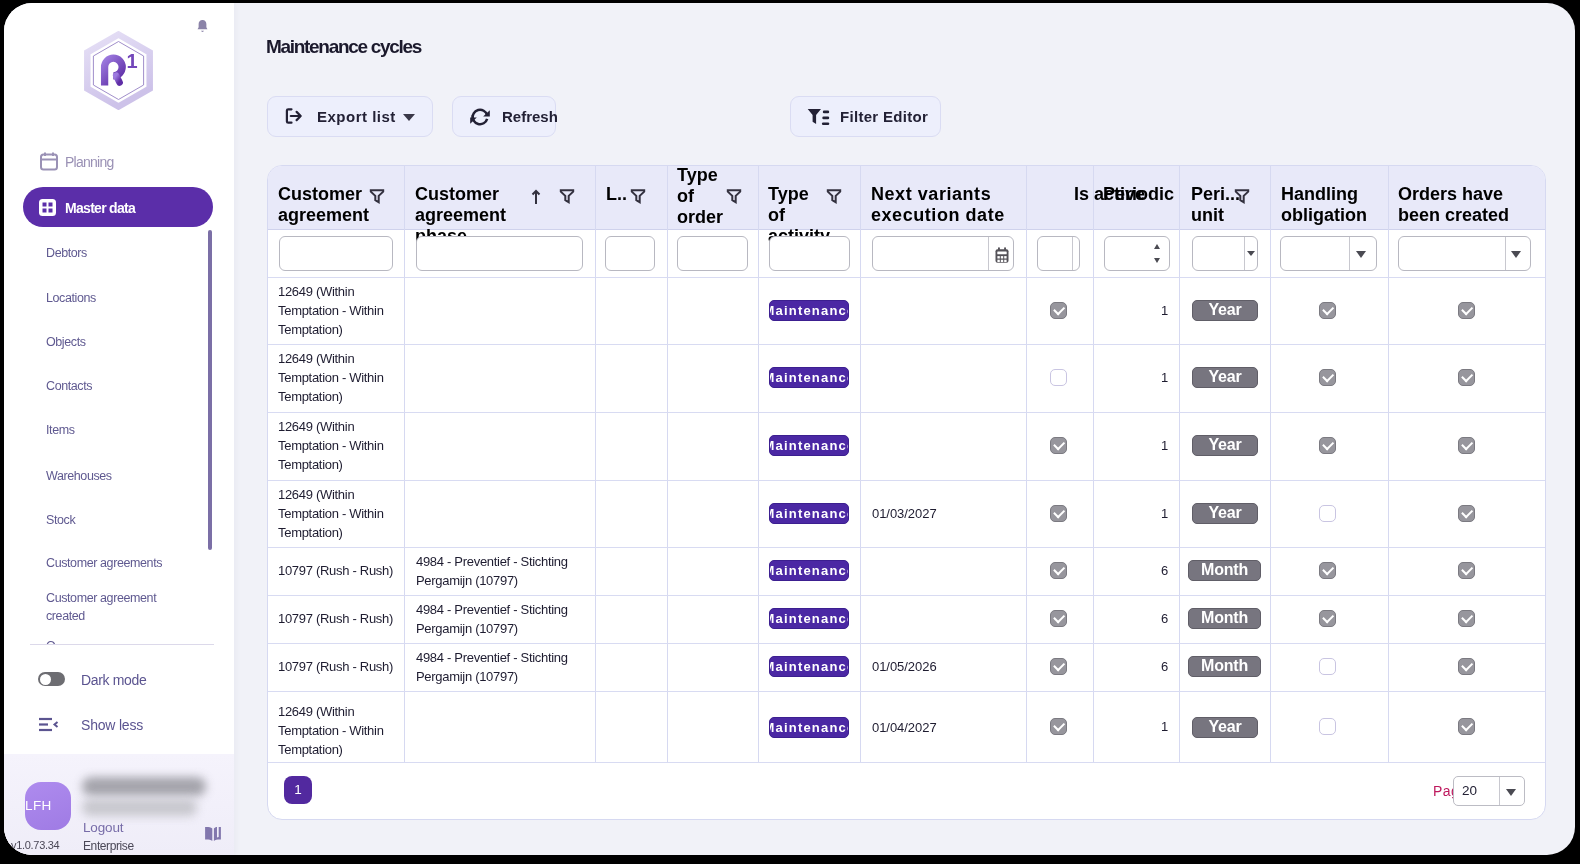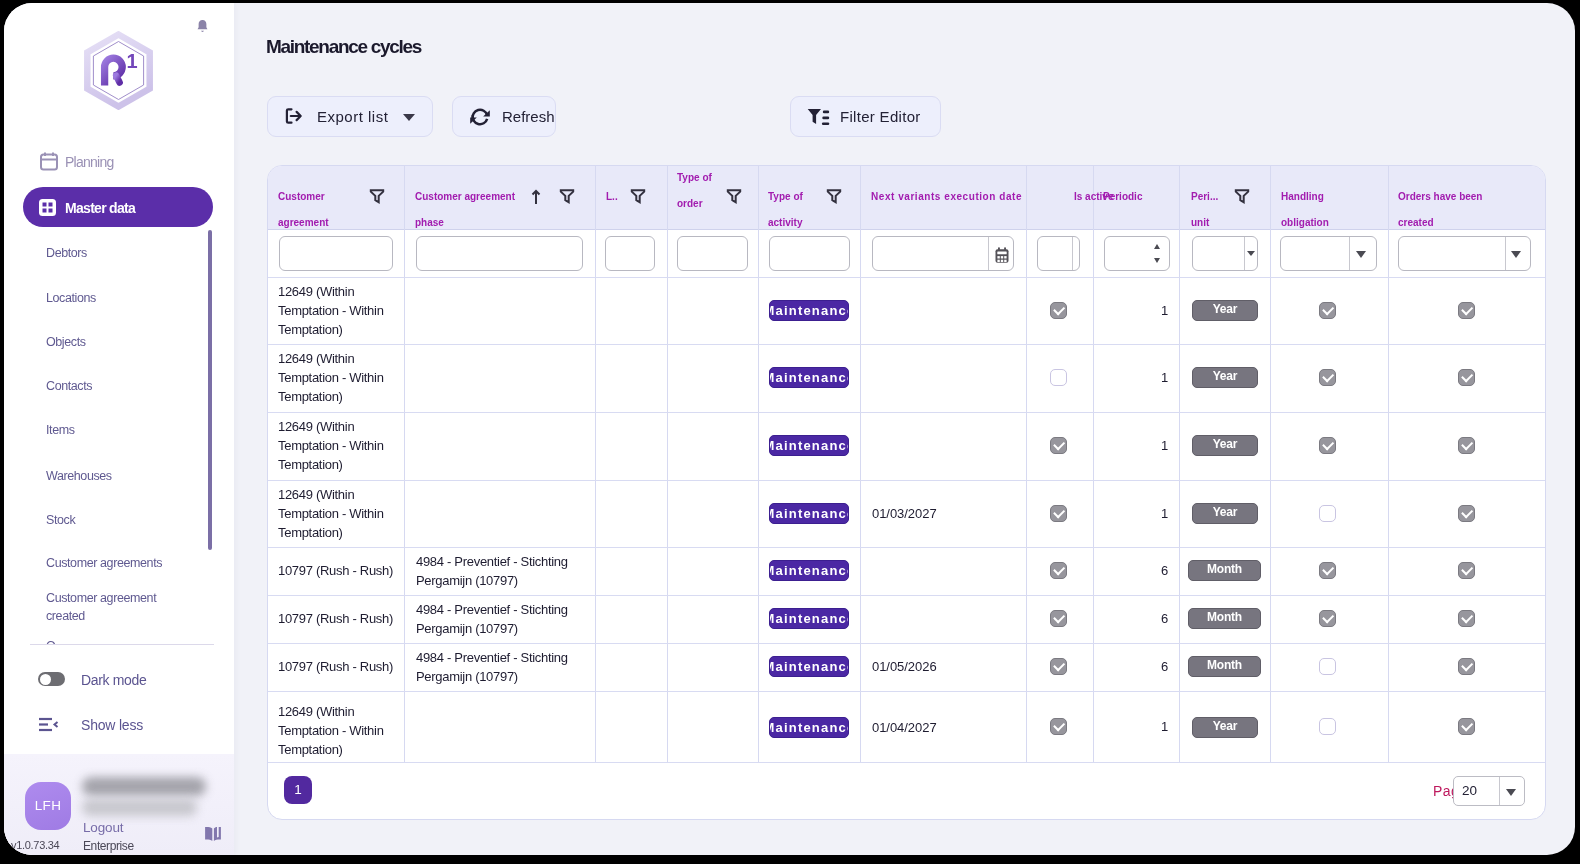--- a/index.html
+++ b/index.html
@@ -21,52 +21,52 @@
     border-radius:2px; background:#7b6fa6; }
   .divider { position:absolute; left:30px; top:644px; width:184px; height:1px; background:#dcd9ea; }
   .toggle { position:absolute; left:38px; top:672px; width:27px; height:14px;
     border-radius:7px; background:#6d6d72; }
   .toggle::after { content:''; position:absolute; left:1.5px; top:1.5px; width:11px; height:11px;
     border-radius:50%; background:#fff; }
   .userarea { position:absolute; left:4px; top:754px; width:230px; height:101px;
     background:linear-gradient(180deg,#f5f3fc 0%, #efedf8 100%); }
   .avatar { position:absolute; left:25px; top:782px; width:46px; height:48px;
     border-radius:16px; background:linear-gradient(160deg,#ae8bee,#9f7be4);
-    color:#fff; font-size:13.5px; text-align:center; line-height:48px; letter-spacing:.4px; }
+    color:#fff; font-size:13.5px; text-align:left; line-height:48px; letter-spacing:.4px; }
   .blur1 { position:absolute; left:82px; top:777px; width:124px; height:19px;
     background:#97979e; border-radius:9px; filter:blur(5px); opacity:.85; }
   .blur2 { position:absolute; left:82px; top:799px; width:115px; height:17px;
     background:#c3c3c9; border-radius:8px; filter:blur(5px); opacity:.9; }
 
   
   .title { position:absolute; left:266px; top:36px; font-size:19px; font-weight:bold;
     color:#1b192c; letter-spacing:-1.3px; }
   .btn { position:absolute; top:96px; height:41px; border-radius:9px;
-    background:#edeffc; border:1px solid #dadcf3; color:#232135; font-size:15px; }
+    background:#edeffc; border:1px solid #dadcf3; color:#232135; font-size:15px;font-weight:bold; }
   .btn .lbl { position:absolute; top:11px; white-space:nowrap; }
 
   
   .tcard { position:absolute; left:267px; top:165px; width:1279px; height:655px;
     background:#fff; border-radius:15px; border:1px solid #d6d9f1; }
   .thead { position:absolute; left:0; top:0; width:1277px; height:64px;
     background:#e8e9f9; border-radius:14px 14px 0 0; border-bottom:1px solid #cfd2ec; }
   .vl { position:absolute; top:0; width:1px; height:596px; background:#d6d9f1; }
   .hl { position:absolute; left:0; width:1277px; height:1px; background:#d8dbf2; }
-  .hcell { position:absolute; font-size:10px; font-weight:bold; color:#a21caf;
-    line-height:26px; letter-spacing:0; }
+  .hcell { position:absolute; font-size:18px; font-weight:bold; color:#000000;
+    line-height:21px; letter-spacing:0; }
   .fun { position:absolute; }
   .fin { position:absolute; height:35px; background:#fff; border:1px solid #b8b8c1;
     border-radius:6px; top:236px; }
   .cell { position:absolute; font-size:13px; color:#1e1c30; line-height:19.1px; letter-spacing:-.3px; }
   .badge { position:absolute; width:80px; height:21px; background:#4b28a4; border:1px solid #3c1f90;
     border-radius:5px; color:#fff; font-weight:bold; font-size:13px;
     line-height:19px; overflow:hidden; white-space:nowrap; letter-spacing:1.2px; }
   .badge span { position:absolute; left:-6.5px; top:0; }
   .gbadge { position:absolute; height:21px; background:#77757f; border:1.5px solid #605e67;
-    border-radius:5px; color:#fff; font-weight:bold; font-size:12px; text-align:center;
+    border-radius:5px; color:#fff; font-weight:bold; font-size:16px; text-align:center;
     line-height:17.5px; letter-spacing:-.2px; }
   .cb { position:absolute; width:17px; height:17px; border-radius:5px;
     background:#97969d; border:1.5px solid #7b7a81; }
   .cb::after { content:''; position:absolute; left:2.8px; top:3px; width:8px; height:4.5px;
     border-left:2.4px solid #fff; border-bottom:2.4px solid #fff; transform:rotate(-45deg); }
   .cbu { position:absolute; width:17px; height:17px; border-radius:5px;
     background:#fff; border:1.5px solid #c9c5e2; }
   .num { position:absolute; font-size:13px; color:#1e1c30; text-align:right; width:40px; letter-spacing:-.3px; }
   .caret { position:absolute; width:0; height:0; border-left:5.5px solid transparent;
     border-right:5.5px solid transparent; border-top:7px solid #4a4a52; }

